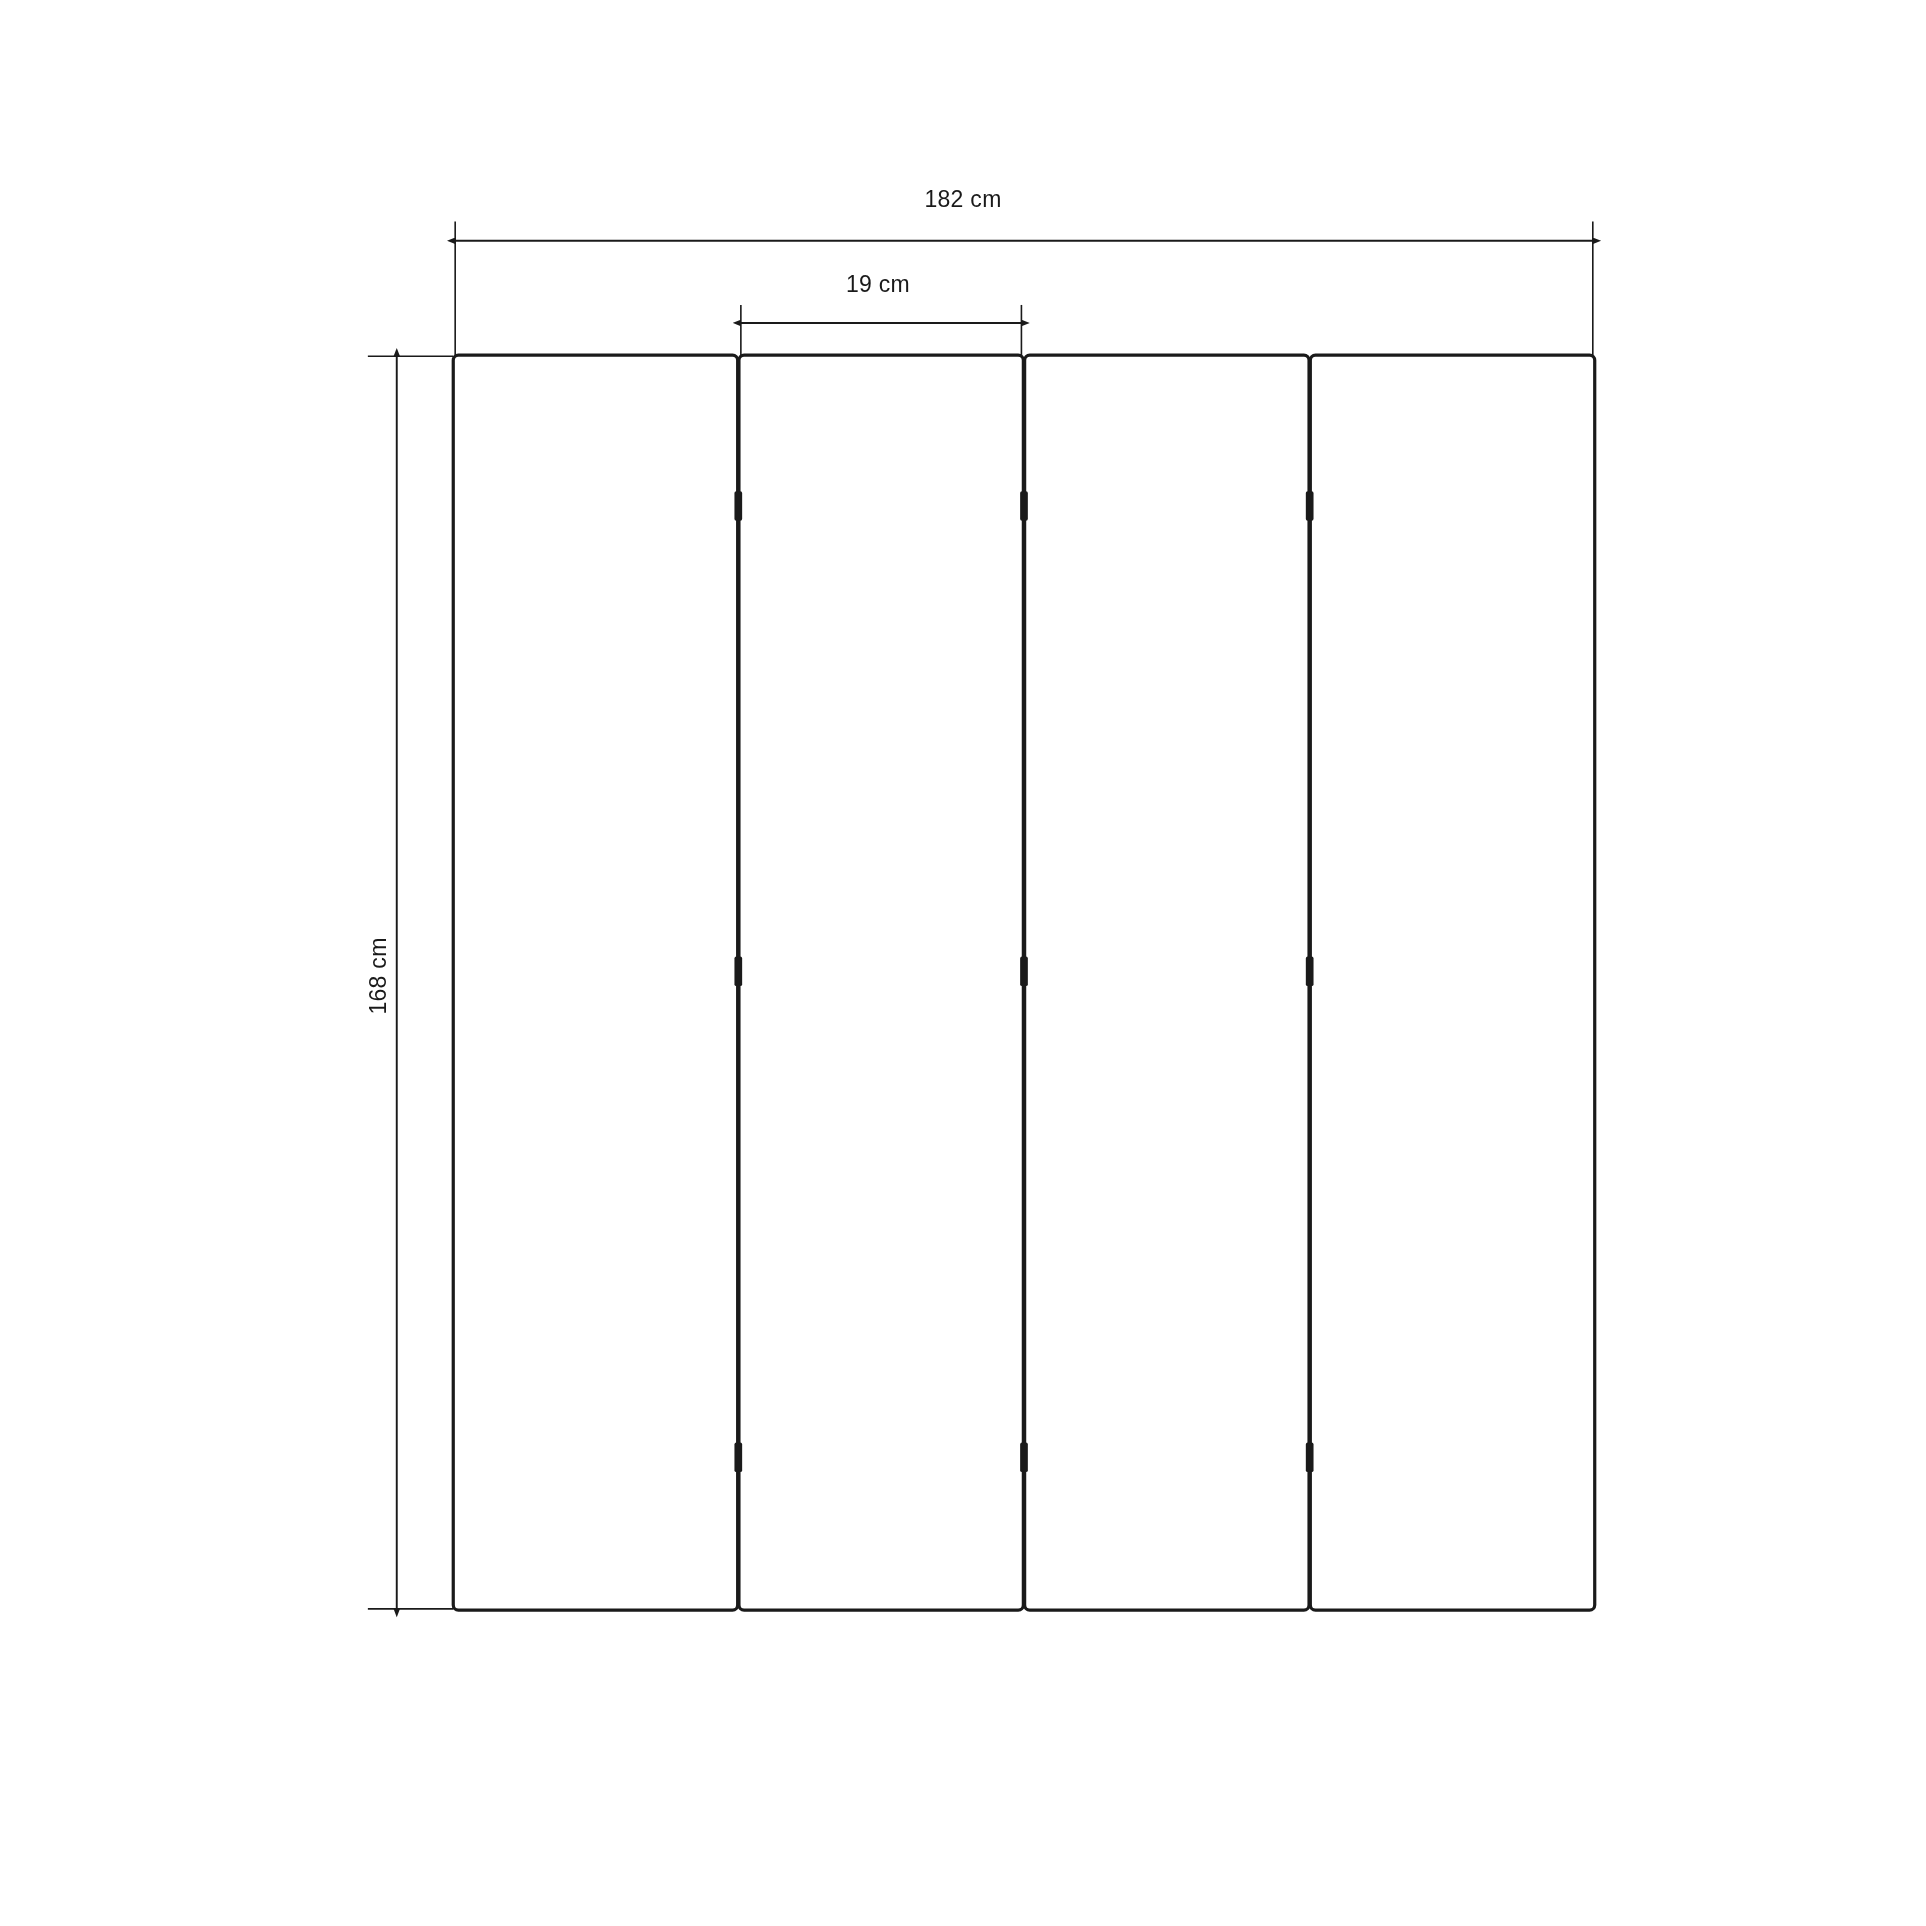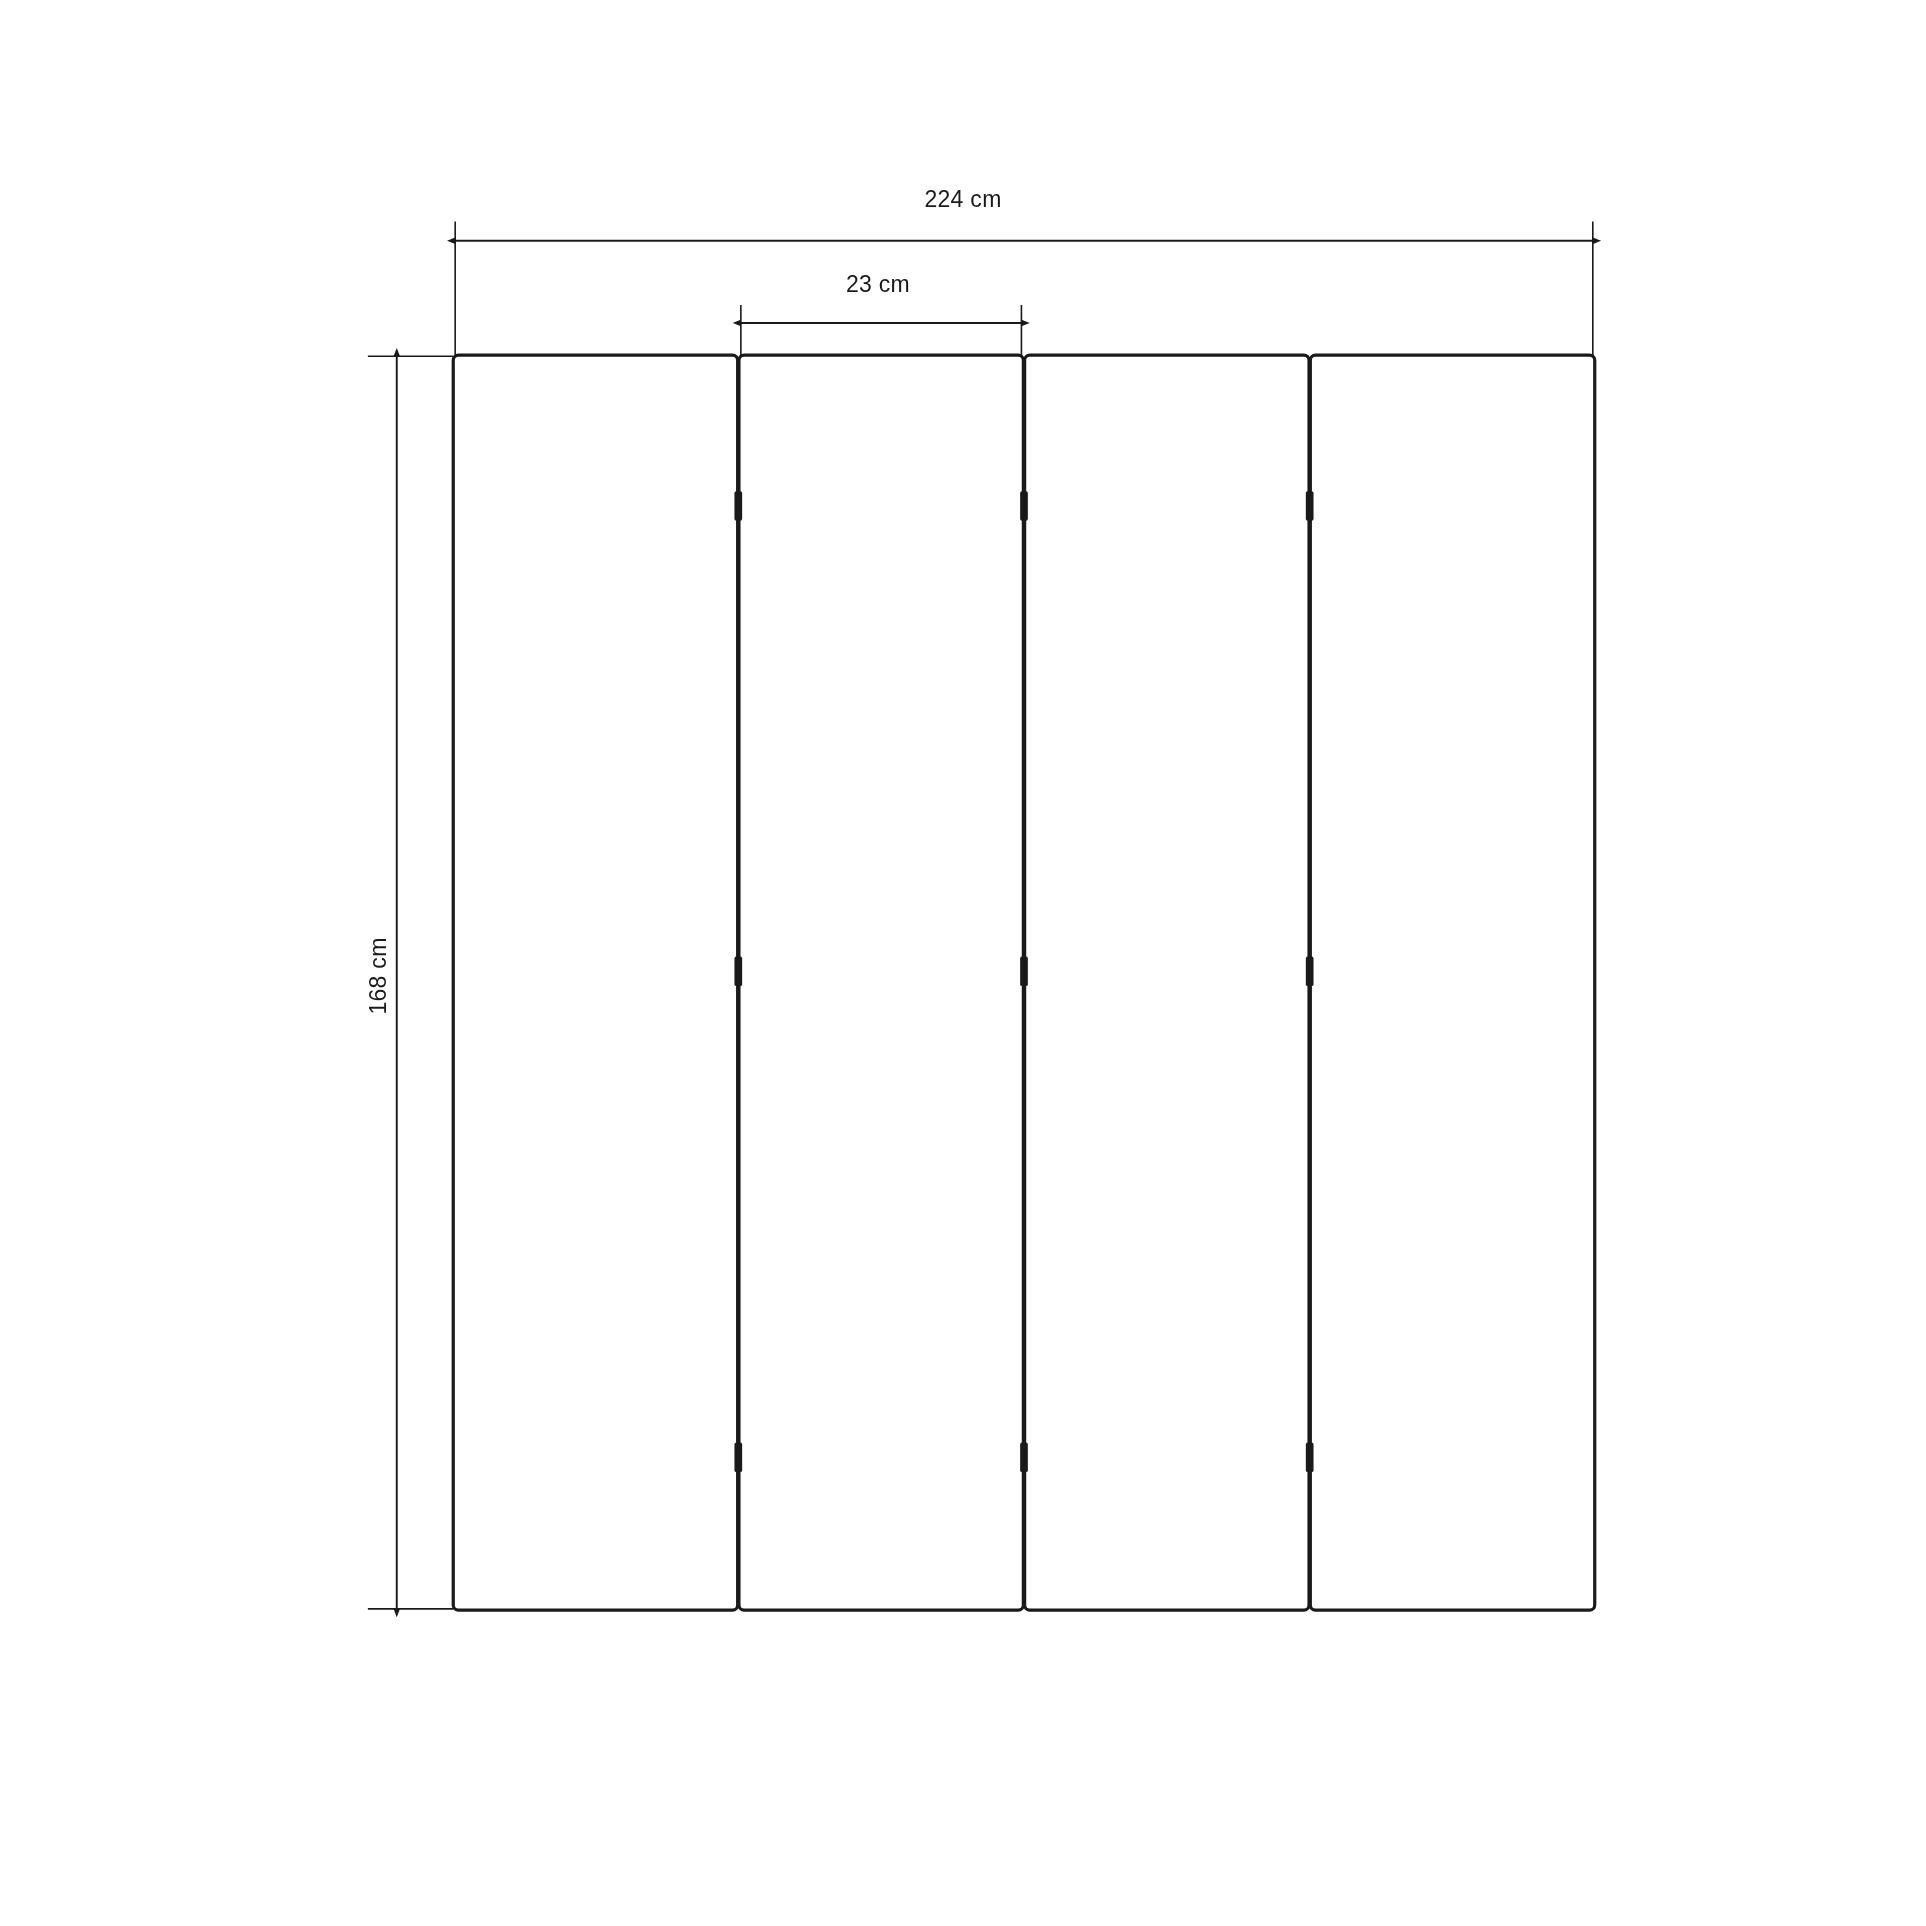--- a/index.html
+++ b/index.html
@@ -102,20 +102,20 @@
       <line x1="1154" y1="503" x2="1591" y2="503" stroke="#1a1a1a" stroke-width="3" marker-start="url(#arrowStart)" marker-end="url(#arrowEnd)"></line>
     </g>
 
     <g>
       <line x1="706" y1="555" x2="573" y2="555" stroke="#1a1a1a" stroke-width="2.5"></line>
       <line x1="706" y1="2506" x2="573" y2="2506" stroke="#1a1a1a" stroke-width="2.5"></line>
       <line x1="618" y1="555" x2="618" y2="2506" stroke="#1a1a1a" stroke-width="3" marker-start="url(#arrowStart)" marker-end="url(#arrowEnd)"></line>
     </g>
   </svg>
 
-  <div class="dim-label" id="label-total-width">224 cm</div>
+  <div class="dim-label" id="label-total-width">182 cm</div>
 
-  <div class="dim-label" id="label-panel-width">23 cm</div>
+  <div class="dim-label" id="label-panel-width">19 cm</div>
 
   <div class="dim-label" id="label-height">168 cm</div>
 
 </div>
 
 
 </body></html>

